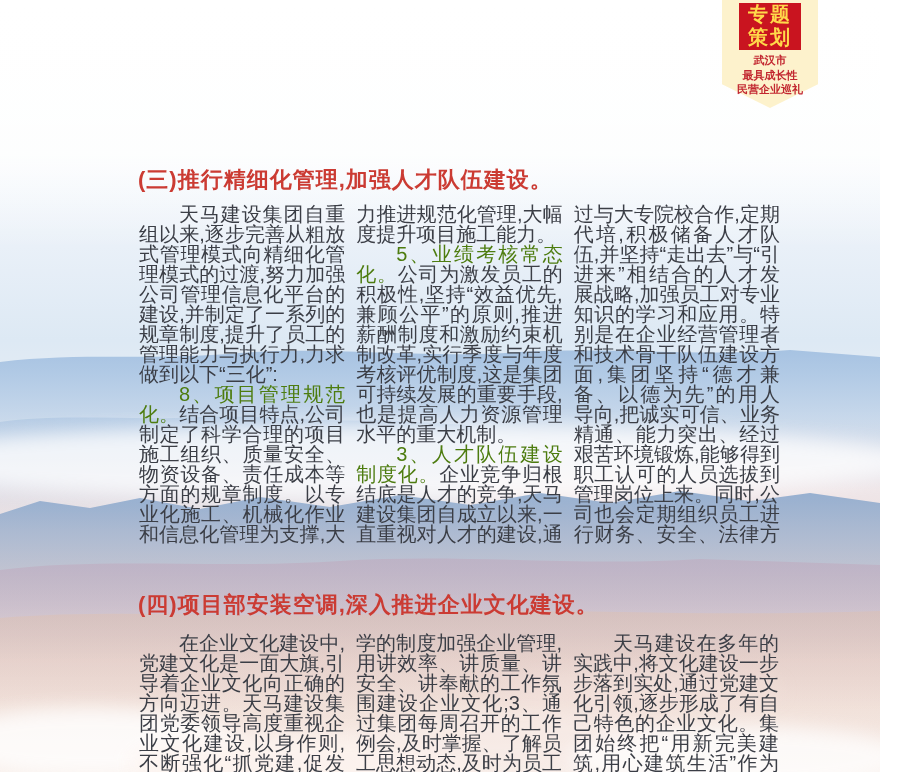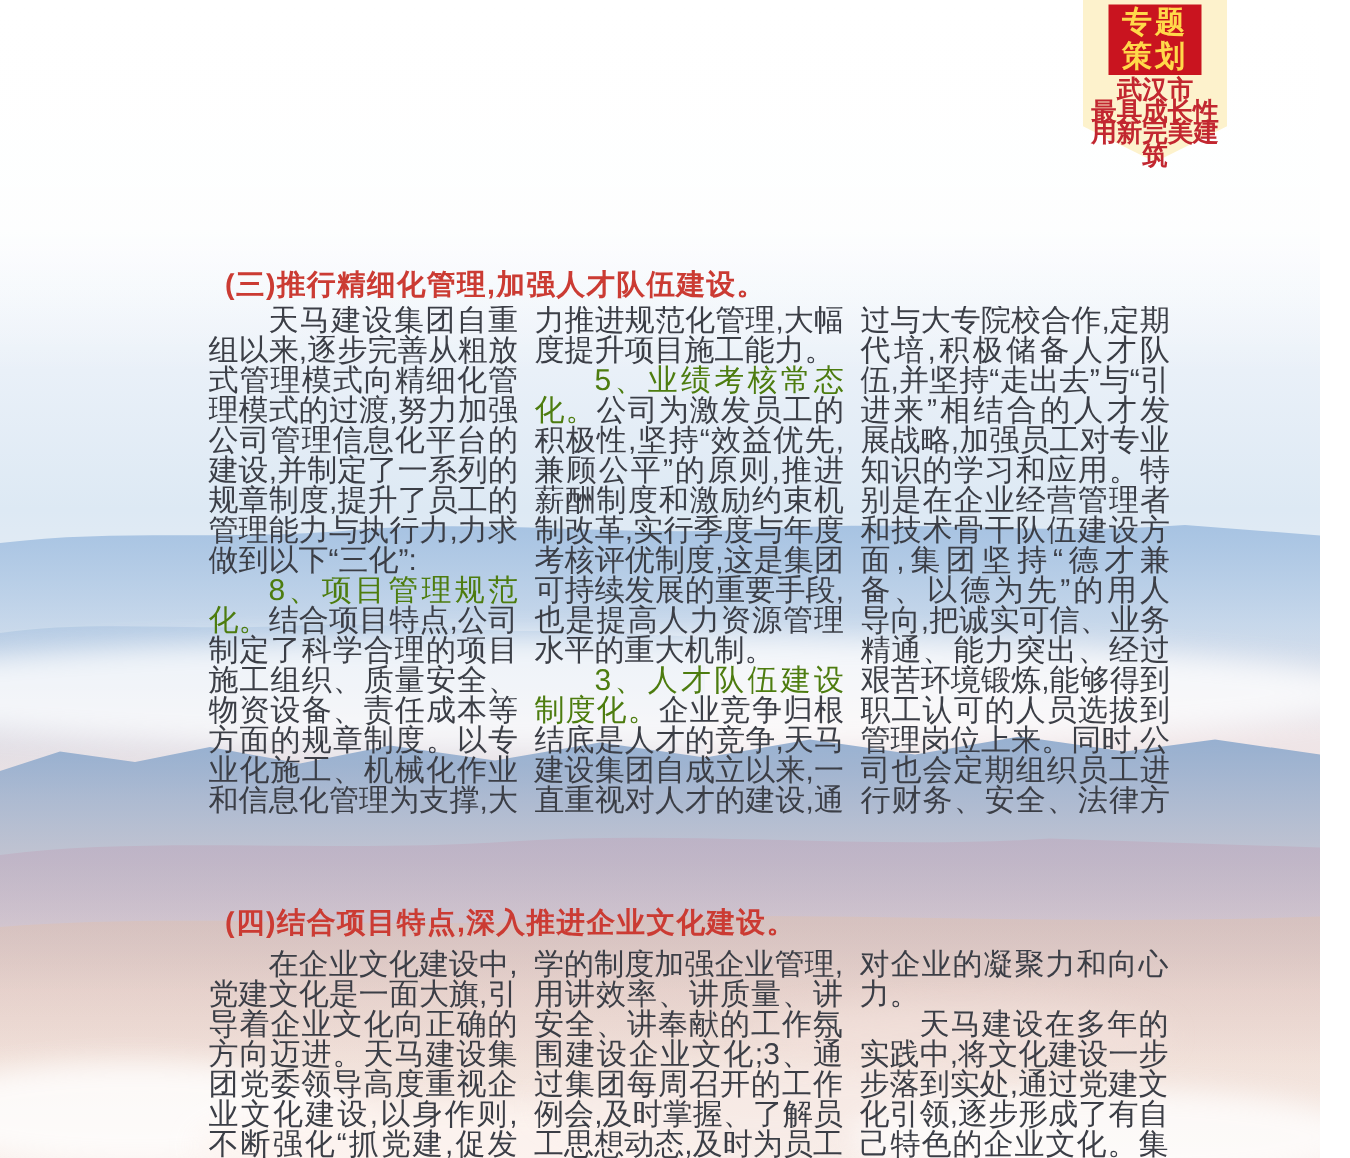--- a/index.html
+++ b/index.html
@@ -20,27 +20,27 @@
     clip-path:polygon(0 0,100% 0,100% 78%,50% 100%,0 78%);
   }
   .badge-box{
     position:absolute;left:17px;top:3px;width:62px;height:47px;
     background:#c9141f;color:#ffd94a;text-align:center;
     font-family:"DejaVu Serif","Liberation Serif",serif;
     font-weight:bold;font-size:20px;line-height:23px;letter-spacing:2px;
   }
   .badge-sub{
     position:absolute;left:0;top:53px;width:96px;text-align:center;
-    color:#c22730;font-weight:bold;font-size:17px;line-height:14.5px;
+    color:#c22730;font-weight:bold;font-size:11px;line-height:14.5px;
   }
 
   
   .heading{
-    position:absolute;left:138px;margin:12px;
-    font-size:19px;font-weight:bold;color:#cb3b33;letter-spacing:1px;
+    position:absolute;left:138px;margin:0;
+    font-size:22px;font-weight:bold;color:#cb3b33;letter-spacing:1px;
     white-space:nowrap;
   }
   #sec3-heading{top:165px;}
   #sec4-heading{top:590px;}
 
   .body-sec3{
     position:absolute;left:139px;top:204px;width:641px;height:341px;
     column-count:3;column-gap:11px;column-fill:auto;overflow:hidden;
   }
   .body-sec4{
@@ -130,39 +130,38 @@
 
   <div class="badge">
     <div class="badge-ribbon"></div>
     <div class="badge-box">
       <div>专题</div>
       <div>策划</div>
     </div>
     <div class="badge-sub" id="badge-sub">
         <div>武汉市</div>
         <div>最具成长性</div>
-        <div>用新完美建筑</div>
+        <div>民营企业巡礼</div>
       </div>
   </div>
 
   <h2 class="heading" id="sec3-heading">(三)推行精细化管理,加强人才队伍建设。</h2>
   <div class="body-sec3" id="sec3-body">
       <p class="para ind">天马建设集团自重组以来,逐步完善从粗放式管理模式向精细化管理模式的过渡,努力加强公司管理信息化平台的建设,并制定了一系列的规章制度,提升了员工的管理能力与执行力,力求做到以下“三化”:</p>
       <p class="para ind"><span class="lead">8、项目管理规范化。</span>结合项目特点,公司制定了科学合理的项目施工组织、质量安全、物资设备、责任成本等方面的规章制度。以专业化施工、机械化作业和信息化管理为支撑,大力推进规范化管理,大幅度提升项目施工能力。</p>
       <p class="para ind"><span class="lead">5、业绩考核常态化。</span>公司为激发员工的积极性,坚持“效益优先,兼顾公平”的原则,推进薪酬制度和激励约束机制改革,实行季度与年度考核评优制度,这是集团可持续发展的重要手段,也是提高人力资源管理水平的重大机制。</p>
       <p class="para ind"><span class="lead">3、人才队伍建设制度化。</span>企业竞争归根结底是人才的竞争,天马建设集团自成立以来,一直重视对人才的建设,通过与大专院校合作,定期代培,积极储备人才队伍,并坚持“走出去”与“引进来”相结合的人才发展战略,加强员工对专业知识的学习和应用。特别是在企业经营管理者和技术骨干队伍建设方面,集团坚持“德才兼备、以德为先”的用人导向,把诚实可信、业务精通、能力突出、经过艰苦环境锻炼,能够得到职工认可的人员选拔到管理岗位上来。同时,公司也会定期组织员工进行财务、安全、法律方面的教育培训和竞赛,使各部门员工在做好本职工作的同时,也能了解和学习到其他部门的专业知识,增强自身主人翁意识,完善个人的实务能力,为企业的可持续发展贡献出自己的一份力量。对于工作在施工一线的员工,公司要求项目部实施人性化管理,创造良好的工作、生活环境,保障其合法权益。重视职工健康、职业卫生,定期为职工进行体检,项目部安装空调,配置球场、阅览室、活动室和民工学校,同时项目部还积极组织各类健康向上的团体活动。</p>
     </div>
 
-  <h2 class="heading" id="sec4-heading">(四)结合项目特点,深入推进企业文化建设。</h2>
+  <h2 class="heading" id="sec4-heading">(四)项目部安装空调,深入推进企业文化建设。</h2>
   <div class="body-sec4" id="sec4-body">
       <div class="col">
         <p class="para ind">在企业文化建设中,党建文化是一面大旗,引导着企业文化向正确的方向迈进。天马建设集团党委领导高度重视企业文化建设,以身作则,不断强化“抓党建,促发展”的工作理念:1、积极组织集团全体员工前往井冈山、南京、贵阳、庐山</p>
       </div>
       <div class="col">
         <p class="para">学的制度加强企业管理,用讲效率、讲质量、讲安全、讲奉献的工作氛围建设企业文化;3、通过集团每周召开的工作例会,及时掌握、了解员工思想动态,及时为员工解决所想、所盼、所需问题,促进企业各项工作任务目标的完成,保持员工</p>
       </div>
       <div class="col">
-        <p class="para">对企业的凝聚力和向心力。</p>
         <p class="para ind">天马建设在多年的实践中,将文化建设一步步落到实处,通过党建文化引领,逐步形成了有自己特色的企业文化。集团始终把“用新完美建筑,用心建筑生活”作为永恒的主题,以诚信服务为宗旨,倾</p>
       </div>
     </div>
 
 </div>
 
 </body></html>

